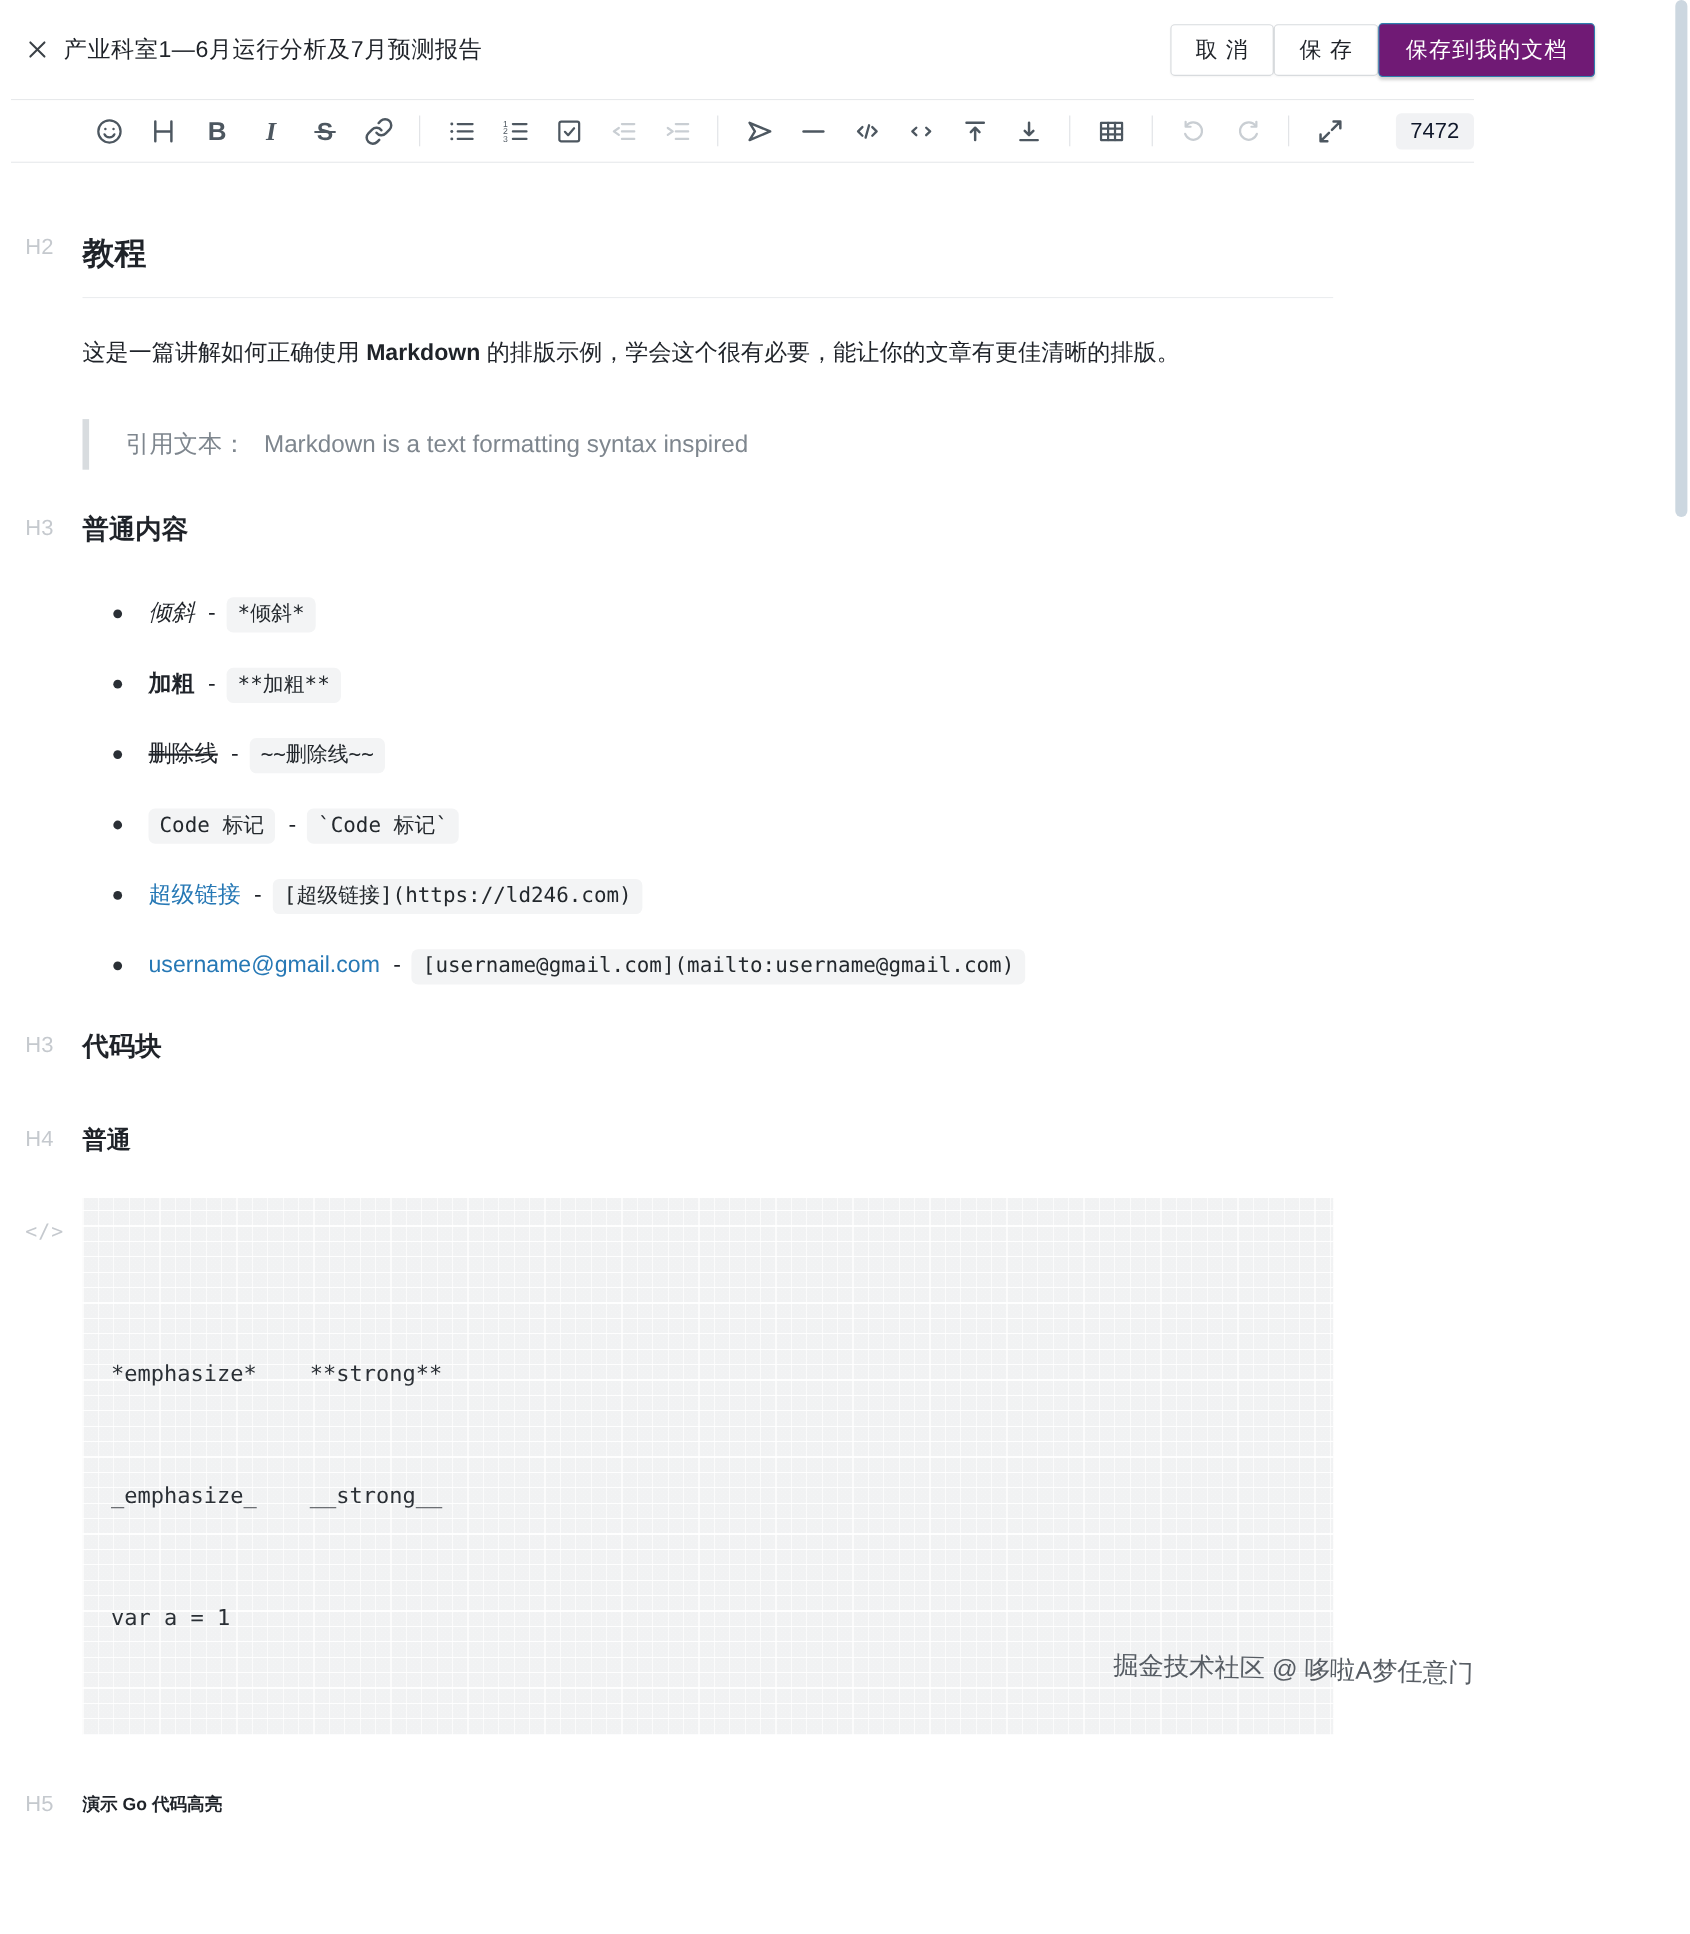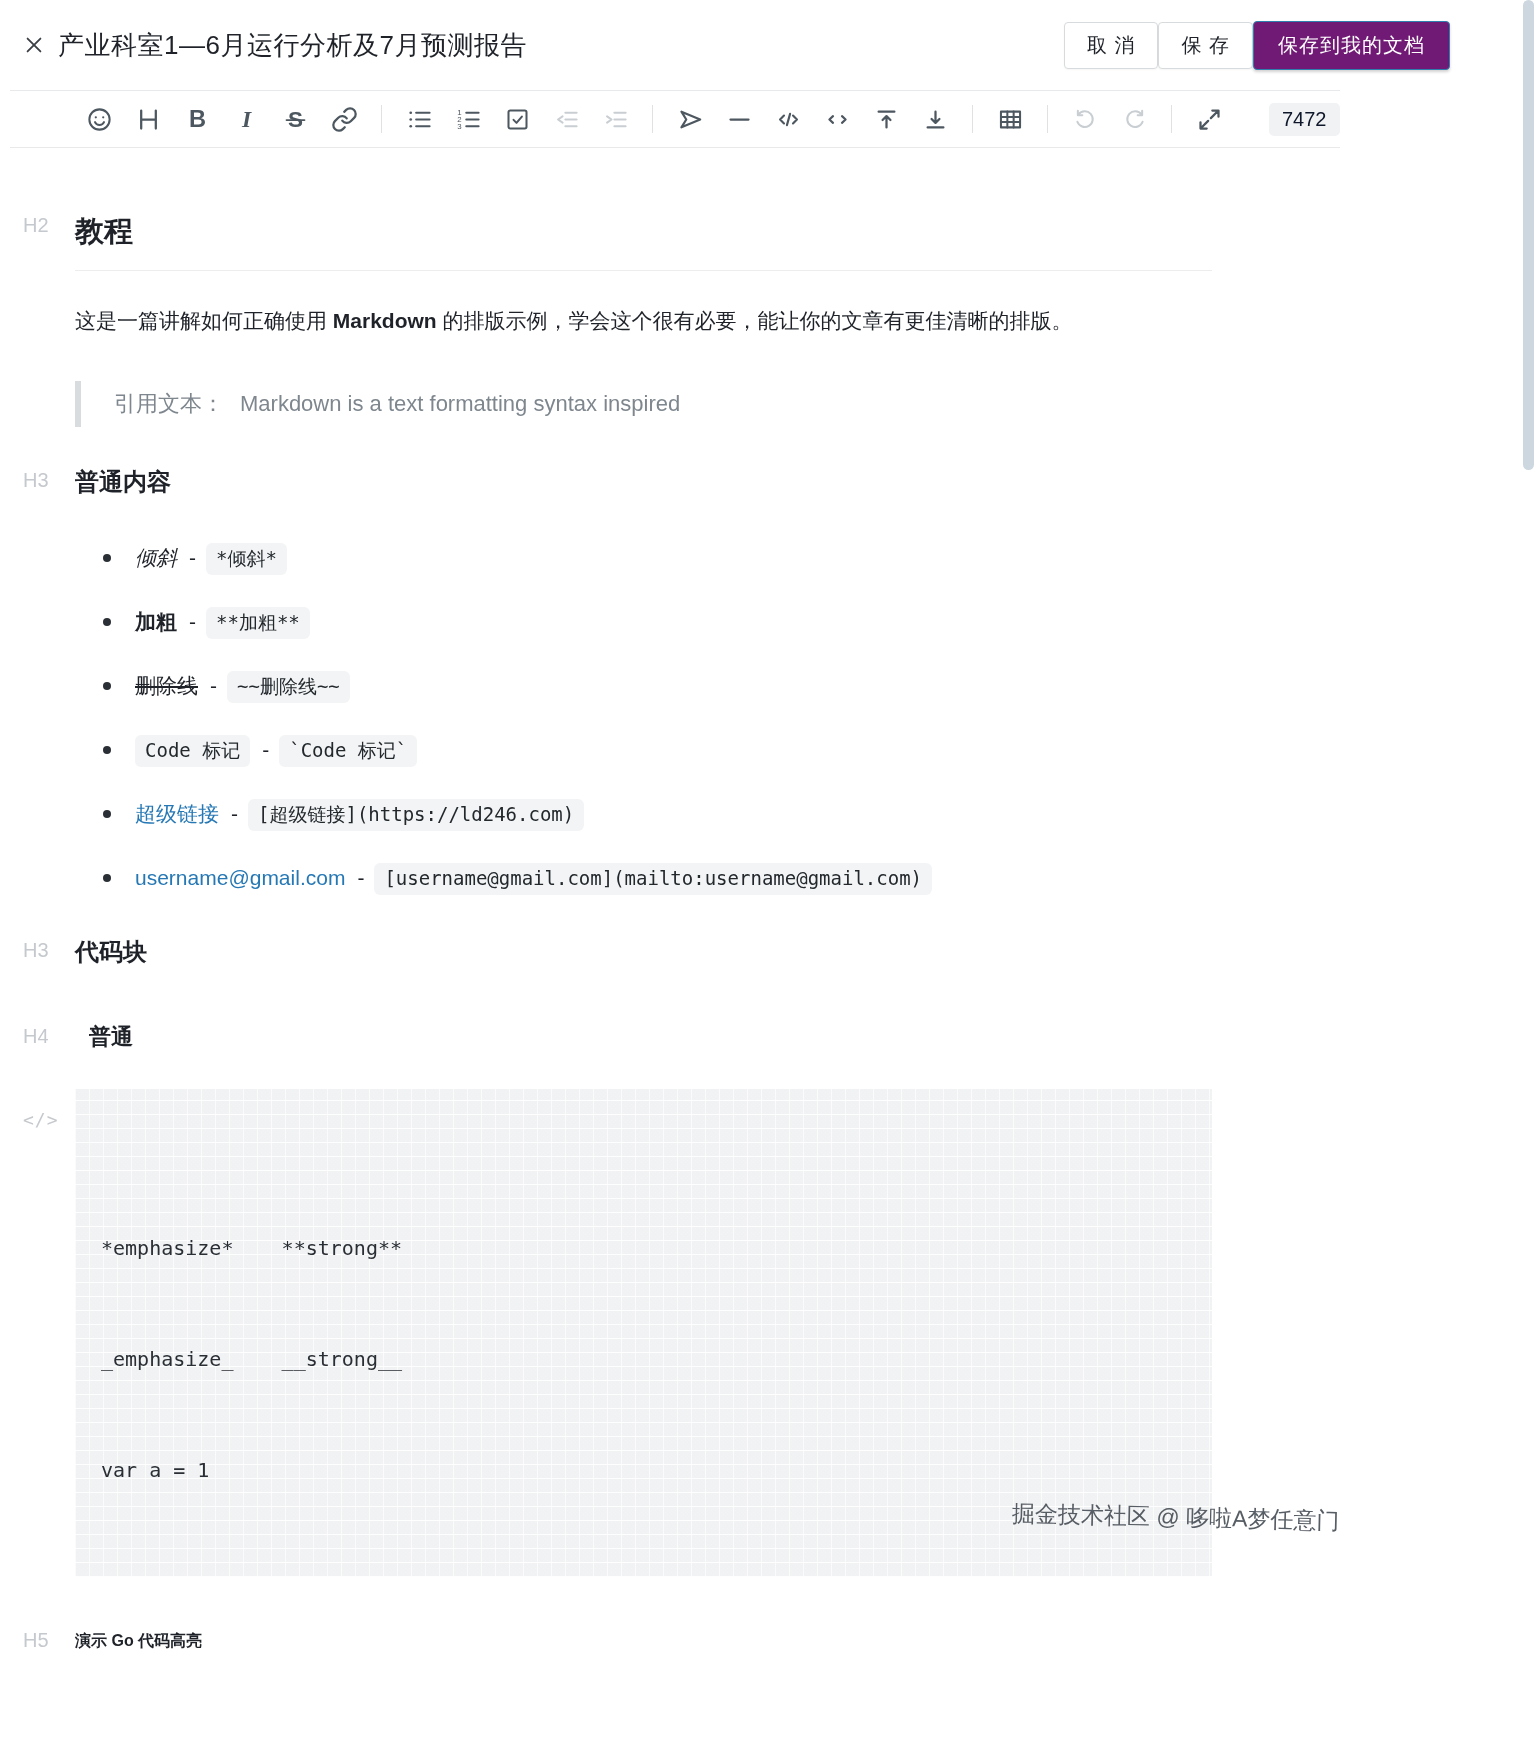--- a/index.html
+++ b/index.html
@@ -3,21 +3,21 @@
 <meta charset="utf-8">
 <style>
   * { margin:0; padding:0; box-sizing:border-box; }
   html,body { background:#fff; }
   body { font-family:"Liberation Sans", sans-serif; color:#1f2329; }
   .screen { position:relative; width:1536px; height:1758px; background:#fff; overflow:hidden; }
 
   
   .header { position:relative; height:90px; display:flex; align-items:center; padding:0 18px 0 16px; }
   .close-btn { width:36px; height:36px; display:flex; align-items:center; justify-content:center; cursor:pointer; background:none; border:none; }
-  .title { font-size:26px; font-weight:500; color:#1f2329; margin-left:6px; letter-spacing:.5px; }
+  .title { font-size:21px; font-weight:500; color:#1f2329; margin-left:6px; letter-spacing:.5px; }
   .header-actions { margin-left:auto; display:flex; align-items:center; padding-right:68px; }
   .btn { font-size:20px; border-radius:4px; padding:9px 22px; cursor:pointer; font-family:inherit; letter-spacing:1px; }
   .btn-outline { background:#fff; border:1px solid #d8dbde; color:#1f2329; box-shadow:0 1px 2px rgba(0,0,0,.04); }
   .btn-primary { background:#701a75; border:1px solid #2e7eae; color:#fff; box-shadow:0 2px 3px rgba(0,0,0,.18); padding:10px 24px; }
 
   
   .toolbar { position:relative; margin-left:10px; width:1330px; height:58px;
              border-top:1px solid #e7e9eb; border-bottom:1px solid #e7e9eb;
              display:flex; align-items:center; gap:19px; padding-left:74px; }
   .tb-btn { width:30px; height:30px; display:flex; align-items:center; justify-content:center; background:none; border:none; cursor:pointer; }
@@ -28,21 +28,21 @@
   .disabled svg.ic { stroke:#c9ced3; }
 
   
   .editor { position:relative; padding:62px 0 0 75px; width:1287px; cursor:text; }
   .block { position:relative; width:1137px; }
   .gutter { position:absolute; left:-52px; top:4px; color:#c5c9ce; font-size:20px; font-weight:400; white-space:nowrap; }
   .gutter.code-g { font-size:18px; letter-spacing:1px; }
 
   .h2 { font-size:29px; font-weight:700; line-height:42px; padding-bottom:18px; border-bottom:1px solid #ebedef; }
   .h3 { font-size:24px; font-weight:700; line-height:34px; }
-  .h4 { font-size:22px; font-weight:700; line-height:32px;margin-left:14px; }
+  .h4 { font-size:22px; font-weight:700; line-height:32px; }
   .h5 { font-size:16px; font-weight:700; line-height:32px; }
 
   .para { font-size:21px; line-height:48px; color:#1f2329; }
   .b-p1 { margin-top:26px; }
   .quote { margin-top:36px; display:flex; align-items:center; border-left:6px solid #d8dcdf; padding-left:33px; min-height:46px; color:#7e868e; font-size:22px; line-height:46px;text-align:right; }
   .quote .q-label { margin-right:16px; }
   .b-h3a { margin-top:38px; }
   .b-p2 { margin-top:34px; line-height:34px; }
   .b-list { margin-top:36px; list-style:none; }
   .b-list li { position:relative; padding-left:60px; font-size:21px; line-height:46px; margin-bottom:18px; }

